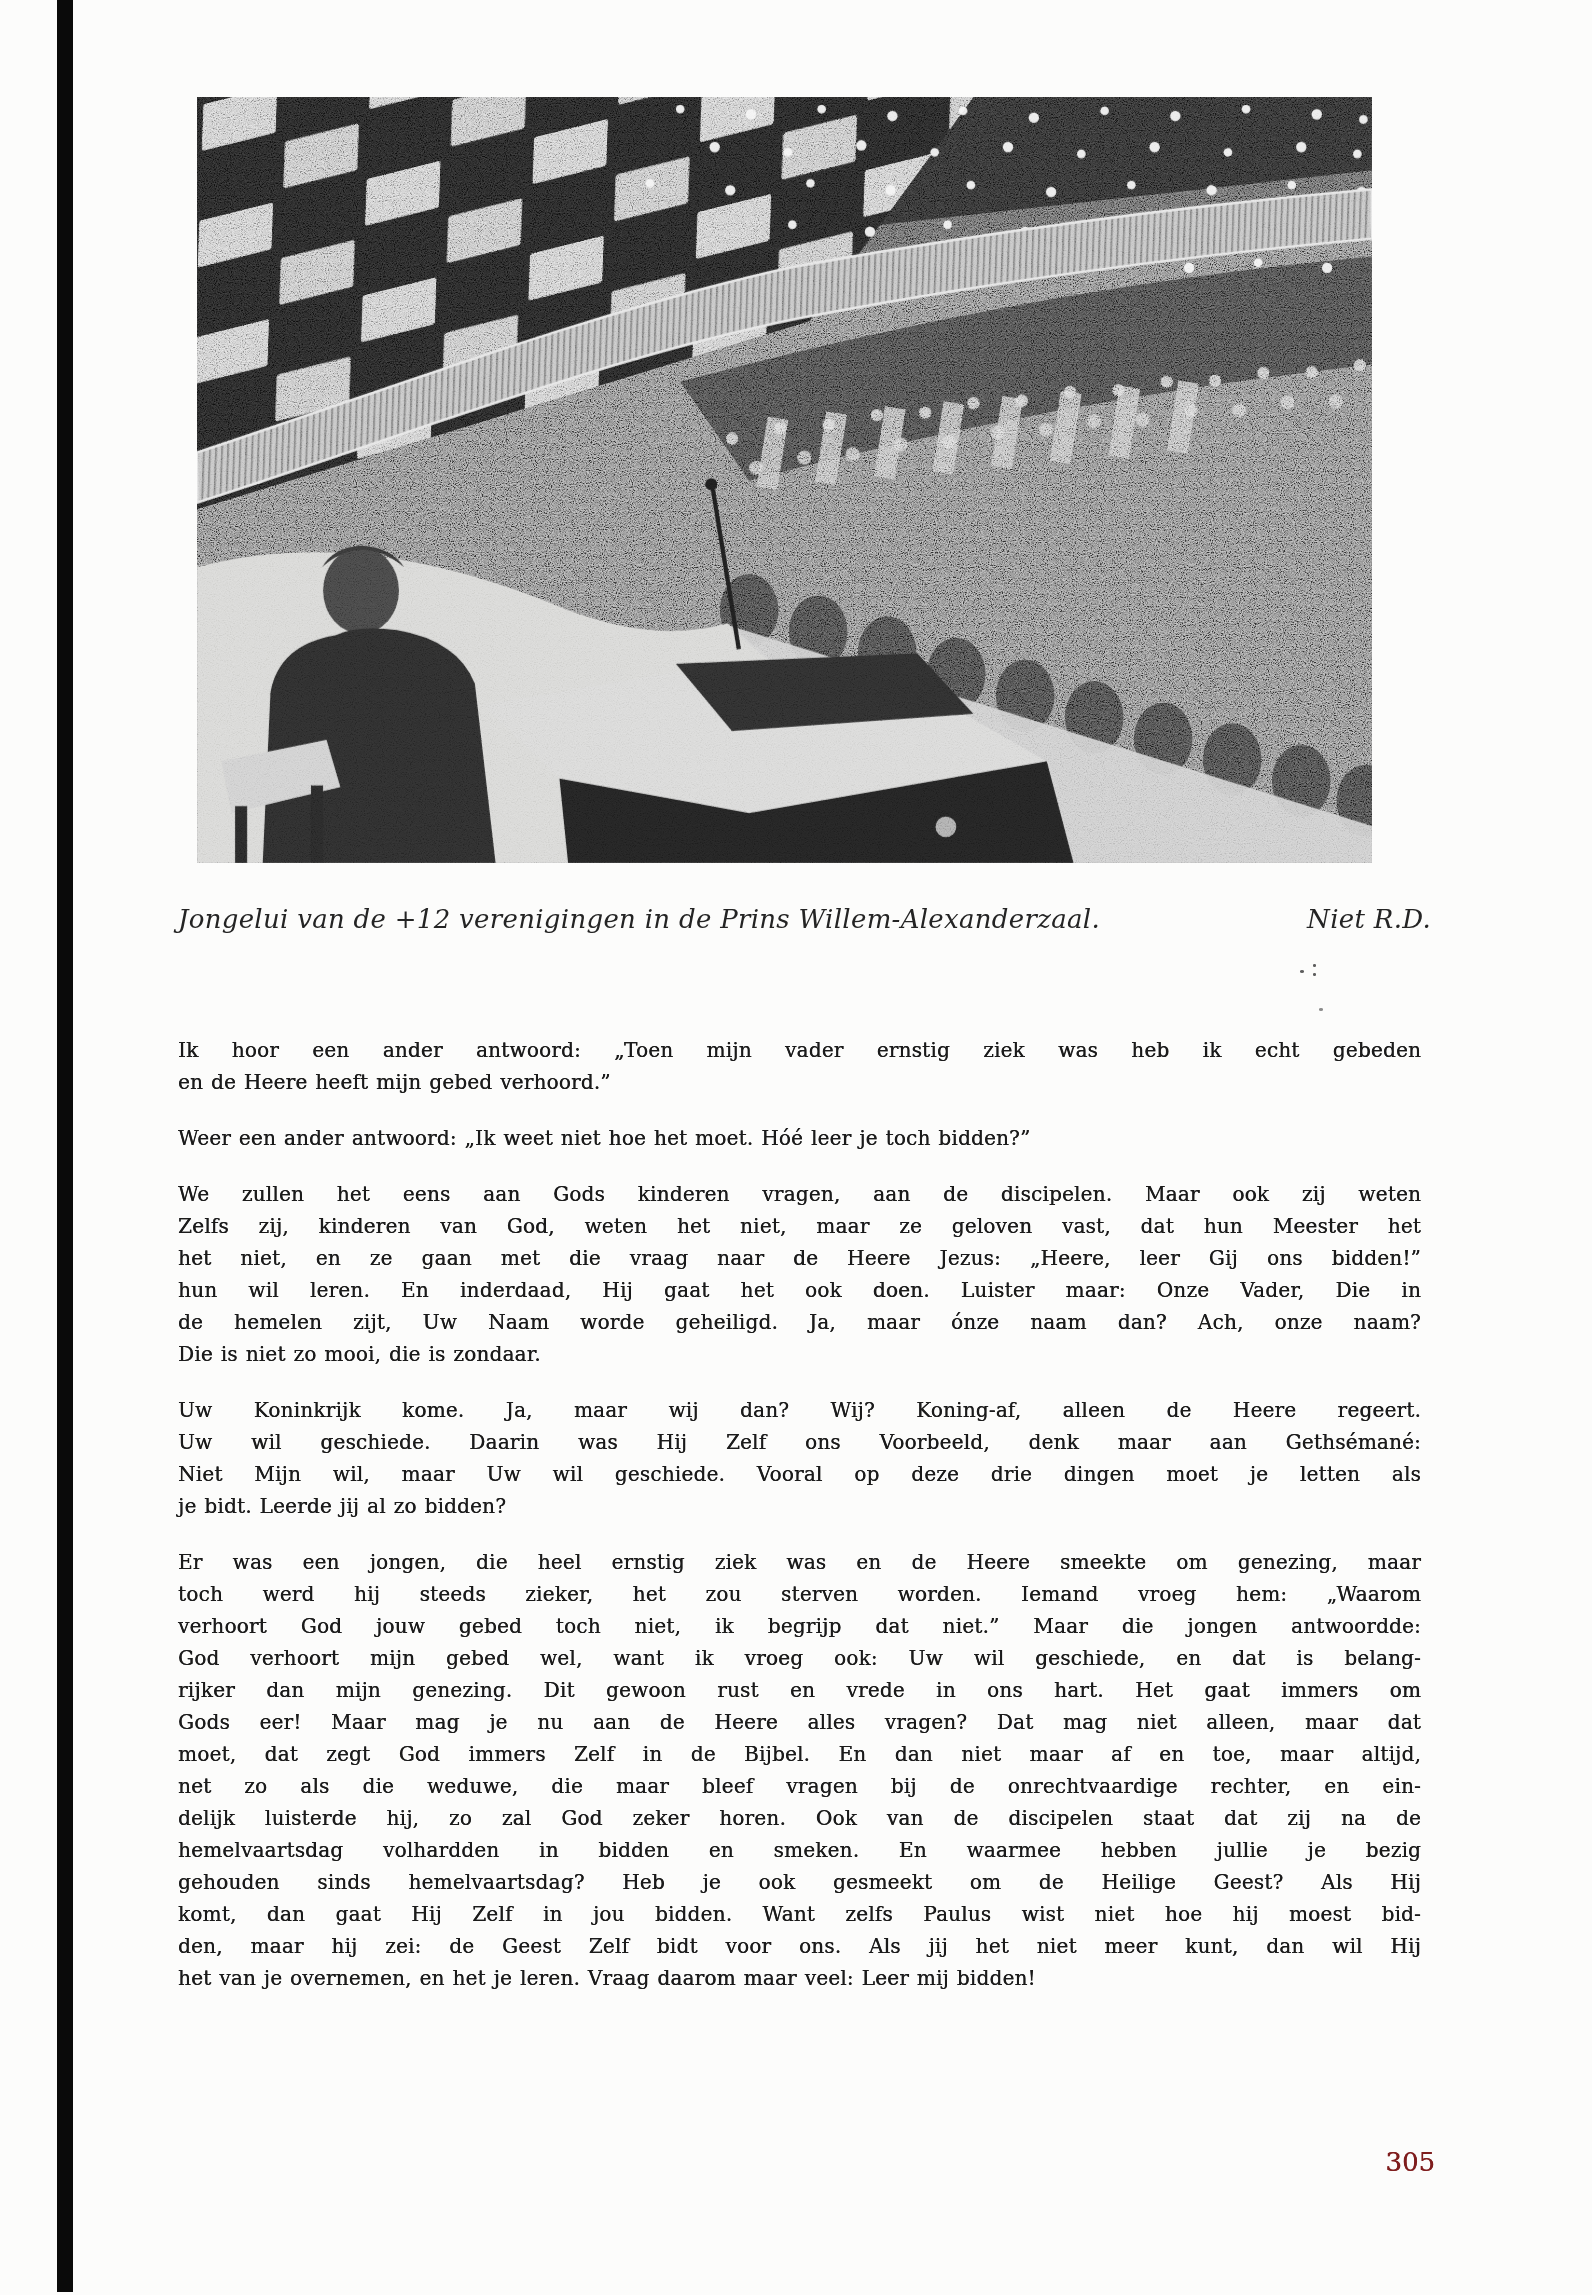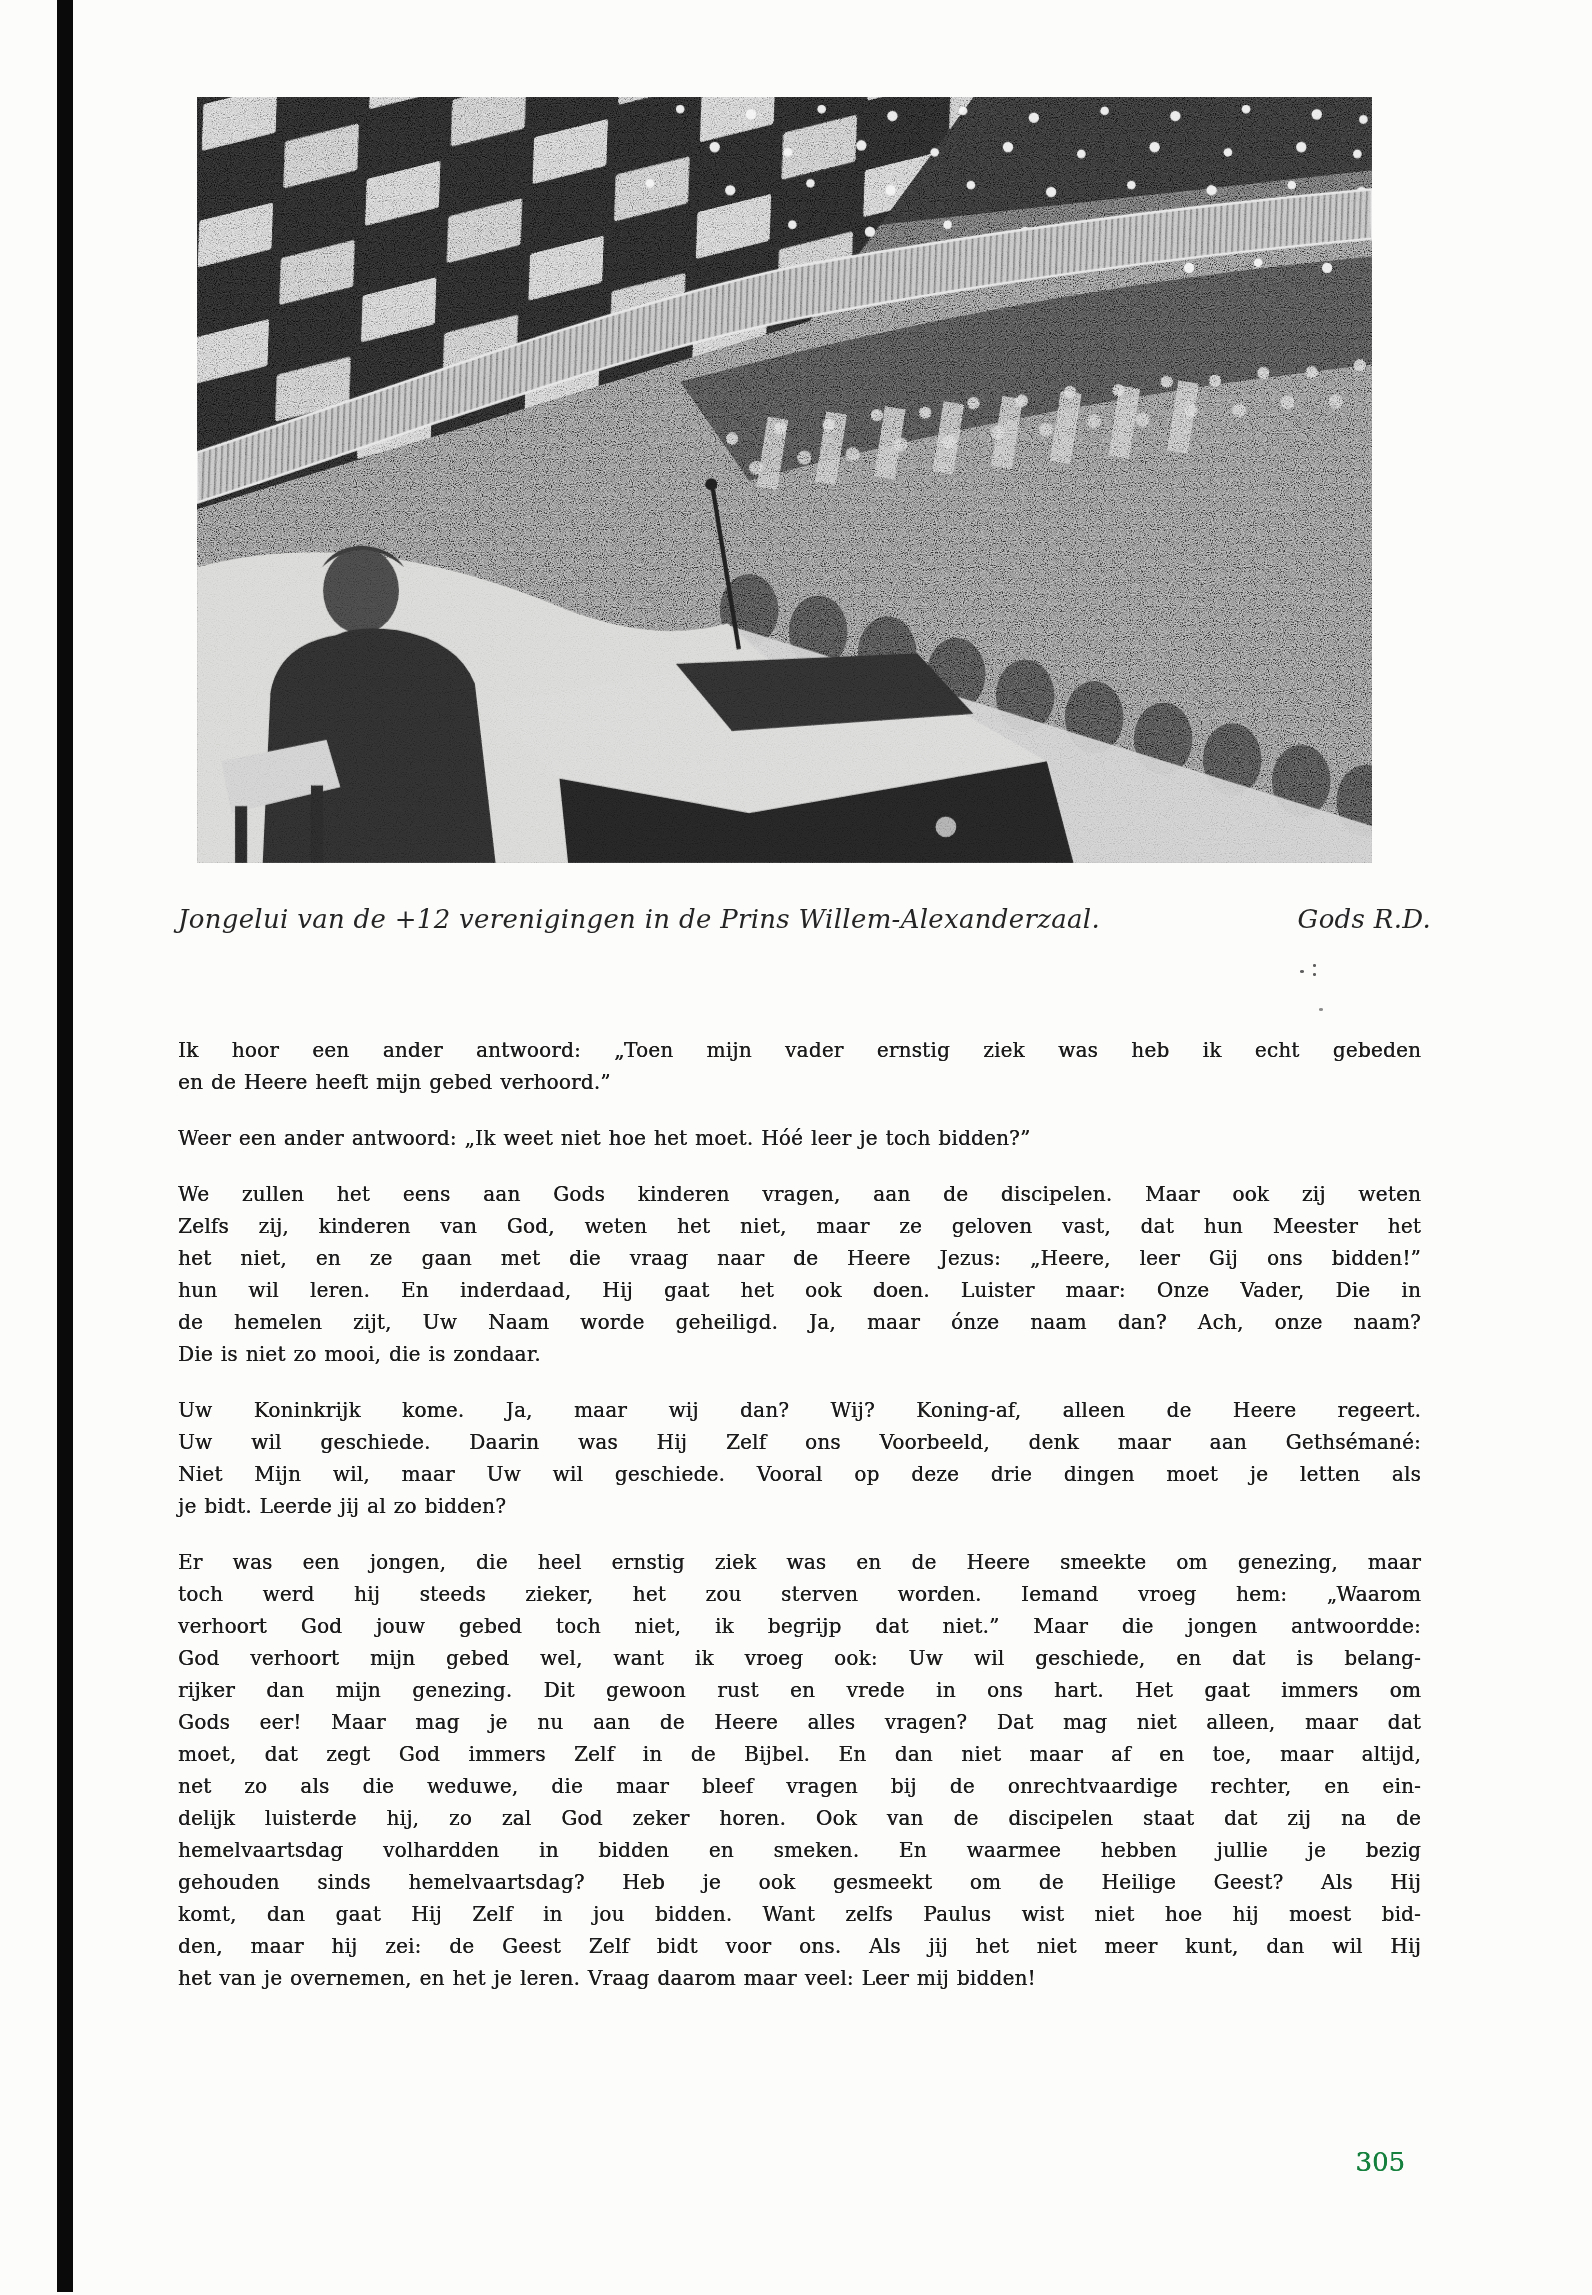--- a/index.html
+++ b/index.html
@@ -21,22 +21,22 @@
   }
   .text-block{
     position:absolute;left:178px;top:1034px;width:1243px;
     font-size:20px;line-height:32px;letter-spacing:0.2px;word-spacing:1.3px;
     text-shadow:0.3px 0 0 currentColor;
   }
   .para{margin:0 0 24px 0;}
   .line{text-align:justify;text-align-last:justify;white-space:normal;}
   .line.last{text-align-last:left;}
   .page-number{
-    position:absolute;left:162px;top:2147px;width:1243px;
-    text-align:right;font-size:26px;color:#15803d;
+    position:absolute;left:192px;top:2147px;width:1243px;
+    text-align:right;font-size:26px;color:#7f1d1d;
     text-shadow:0.3px 0 0 currentColor;
   }
   .speck{position:absolute;background:#5d5d5d;border-radius:50%;}
   .speck.a1{left:1300px;top:970px;width:4.3px;height:2.6px;}
   .speck.a2{left:1313px;top:964px;width:2.6px;height:2.6px;}
   .speck.a3{left:1313px;top:973px;width:2.6px;height:2.6px;}
   .speck.a4{left:1319px;top:1008px;width:3.5px;height:2.6px;opacity:.7;}
 </style>
 </head>
 <body>
@@ -204,21 +204,21 @@
       <path d="M 598,455 Q 612,540 628,640" stroke="#1f1f1f" stroke-width="5" fill="none"></path>
       <circle cx="596" cy="449" r="7" fill="#1f1f1f"></circle>
     </g>
 
     <rect x="0" y="0" width="1362" height="888" filter="url(#grainF)" class="blend-soft"></rect>
   </svg>
 </div>
 
 <div class="caption-row">
   <span>Jongelui van de +12 verenigingen in de Prins Willem-Alexanderzaal.</span>
-  <span>Gods R.D.</span>
+  <span>Niet R.D.</span>
 </div>
 
 <div class="speck a1"></div>
 <div class="speck a2"></div>
 <div class="speck a3"></div>
 <div class="speck a4"></div>
 
 <div class="text-block">
     <div class="para">
       <div class="line">Ik hoor een ander antwoord: „Toen mijn vader ernstig ziek was heb ik echt gebeden</div>

